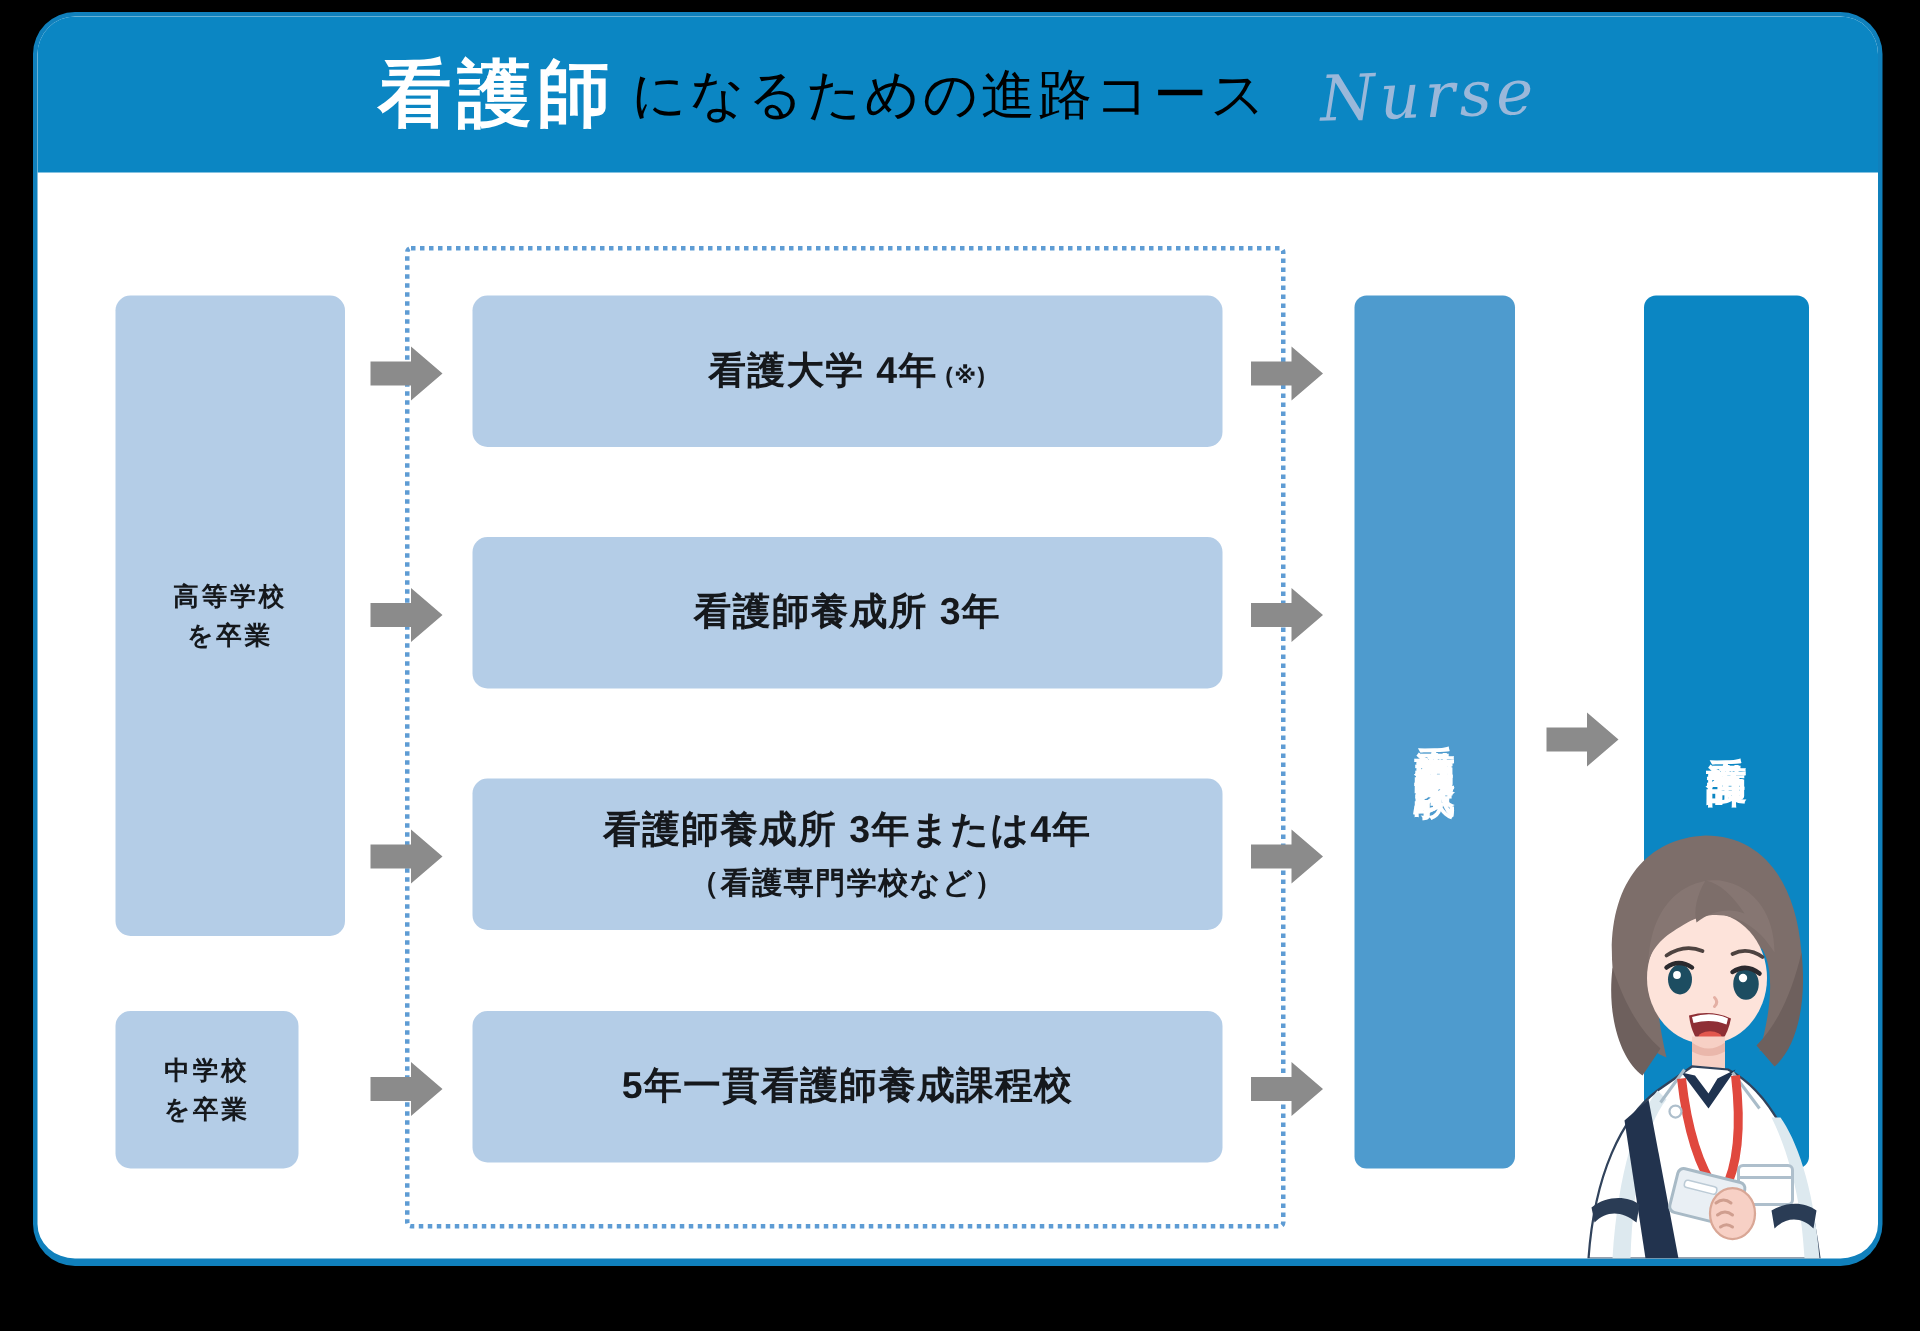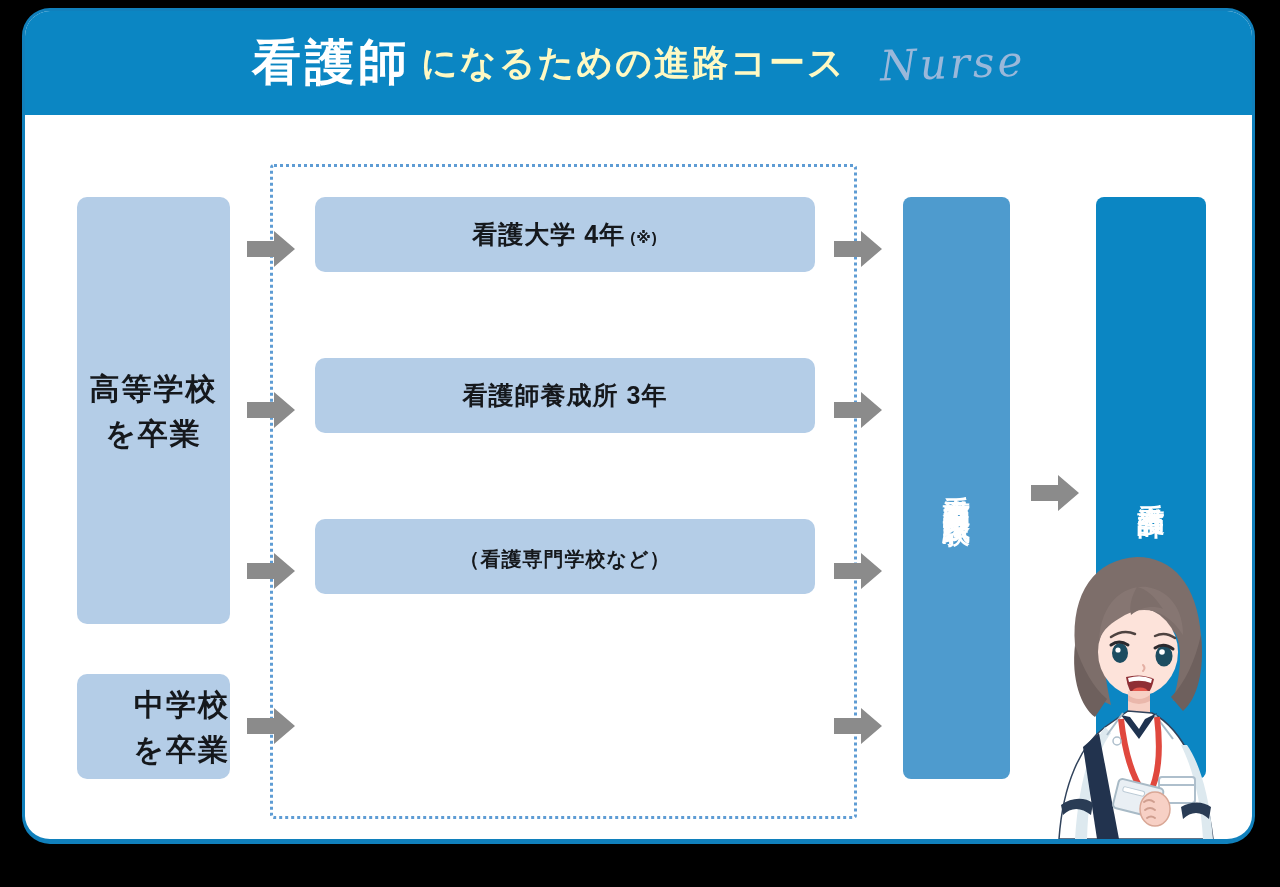--- a/index.html
+++ b/index.html
@@ -11,43 +11,43 @@
     position:absolute; left:22px; top:8px; width:1233px; height:836px;
     background:#ffffff; border:3px solid #1080bc; border-bottom-width:5px;
     border-radius:28px; overflow:hidden;
   }
 
   .header {
     position:absolute; left:0; top:0; width:100%; height:104px;
     background:#0b86c3; display:flex; align-items:center; justify-content:center;
   }
   .t-main  { color:#fff; font-weight:bold; font-size:49px; letter-spacing:4px; }
-  .t-rest  { color:#fef9c3; font-weight:bold; font-size:36px; letter-spacing:2px; margin-left:10px; }
+  .t-rest  { color:#000000; font-weight:normal; font-size:36px; letter-spacing:2px; margin-left:10px; }
   .t-script{ color:#9ab8da; font-size:42px; font-style:italic; letter-spacing:3px;
              margin-left:34px; font-family:"DejaVu Serif","Liberation Serif",serif;
              transform:rotate(-2deg); }
 
   .dotted-box {
     position:absolute; left:245px; top:153px; width:587px; height:655px;
     border:3px dotted #5e9cd4; border-radius:4px; background:transparent;
   }
 
   .node {
     position:absolute; background:#b4cde7; border-radius:10px;
     display:flex; flex-direction:column; align-items:center; justify-content:center;
     color:#15181c; font-weight:bold; text-align:center;
   }
   .node .main { font-size:25px; letter-spacing:1px; line-height:1.3; }
   .node .sub  { font-size:20px; letter-spacing:1px; margin-top:6px; }
   .node .note { font-size:15px; font-weight:bold; margin-left:5px; }
-  .src { font-size:30px; line-height:1.5; letter-spacing:2px; }
+  .src { font-size:17px; line-height:1.5; letter-spacing:2px; }
 
   .src-tall  { left:52px;  top:186px; width:153px; height:427px; }
-  .src-small { left:52px;  top:663px; width:153px; height:105px;align-items:flex-end; }
-  .row       { left:290px; width:500px; height:75px; }
+  .src-small { left:52px;  top:663px; width:122px; height:105px; }
+  .row       { left:290px; width:500px; height:101px; }
   .row-1 { top:186px; } .row-2 { top:347px; } .row-3 { top:508px; } .row-4 { top:663px; }
 
   .vbar {
     position:absolute; top:186px; height:582px; border-radius:8px;
     display:flex; align-items:center; justify-content:center;
   }
   .vbar-exam   { left:878px;  width:107px; background:#4e9bce; }
   .vbar-result { left:1071px; width:110px; background:#0b86c3; z-index:1; }
   .vtext {
     writing-mode:vertical-rl; text-orientation:upright;
@@ -87,21 +87,25 @@
       <span>を卒業</span>
     </div>
 
     <div class="node row row-1">
       <span class="main"><span>看護大学 4年</span><span class="note">(※)</span></span>
     </div>
     <div class="node row row-2">
       <span class="main">看護師養成所 3年</span>
     </div>
     <div class="node row row-3">
+      <span class="main">看護師養成所 3年または4年</span>
       <span class="sub">（看護専門学校など）</span>
+    </div>
+    <div class="node row row-4">
+      <span class="main">5年一貫看護師養成課程校</span>
     </div>
 
     <div class="vbar vbar-exam">
       <span class="vtext">看護師国家試験</span>
     </div>
     <div class="vbar vbar-result">
       <span class="vtext">看護師</span>
     </div>
 
     <div class="arrow a-left a-r1">

